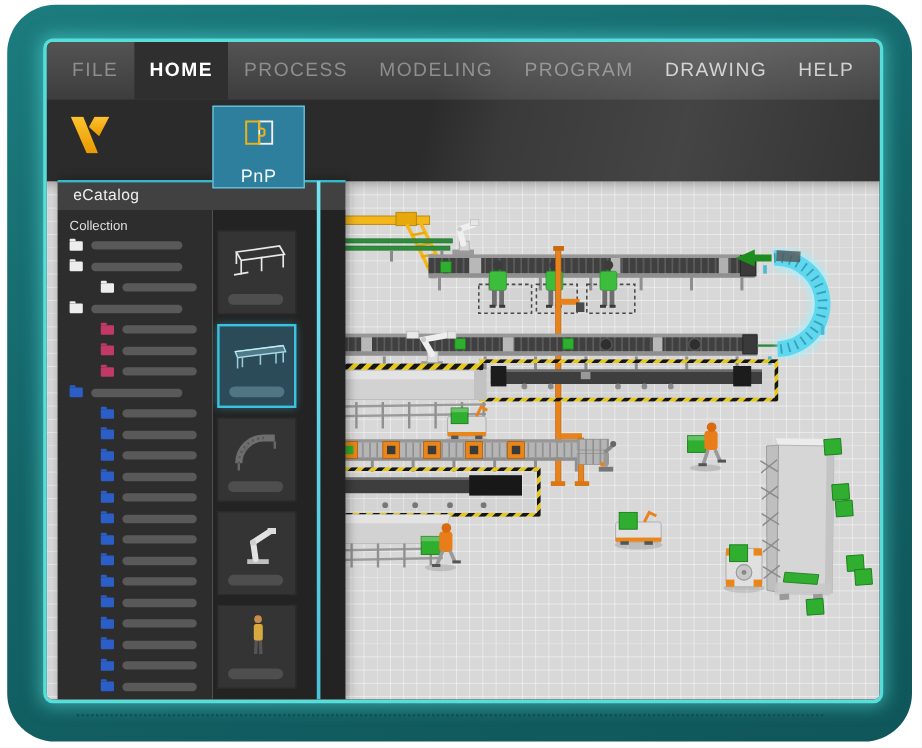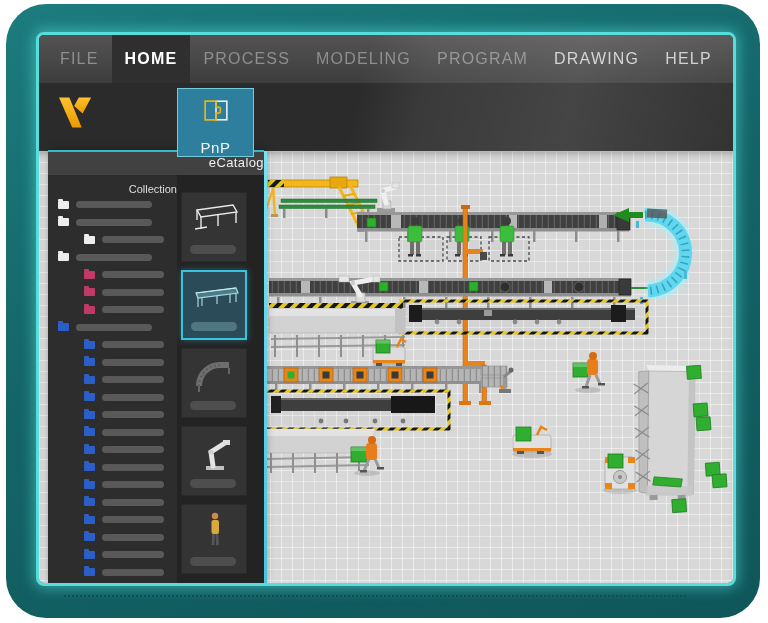--- a/index.html
+++ b/index.html
@@ -37,22 +37,22 @@
       linear-gradient(rgba(255,255,255,.45) 1px,transparent 1px),
       linear-gradient(90deg,rgba(255,255,255,.45) 1px,transparent 1px),
       linear-gradient(rgba(110,110,110,.09) 1px,transparent 1px),
       linear-gradient(90deg,rgba(110,110,110,.09) 1px,transparent 1px);
     background-size:11px 11px,11px 11px,55px 55px,55px 55px;
     box-shadow:inset 0 7px 9px -5px rgba(0,0,0,.3);z-index:1;}
   .scene{position:absolute;left:0;top:0;width:694px;height:432px;}
   .viewport-edge{position:absolute;left:225px;top:116px;bottom:0;width:3px;z-index:21;
     background:linear-gradient(180deg,#74E4F3,#48C4DE);}
 
-  .ecatalog-panel{position:absolute;left:9px;top:115px;width:216px;bottom:0;z-index:20;
-    display:flex;flex-direction:column;box-shadow:2px 0 8px rgba(0,0,0,.35);text-align:right;}
+  .ecatalog-panel{position:absolute;left:9px;top:115px;width:240px;bottom:0;z-index:20;
+    display:flex;flex-direction:column;box-shadow:2px 0 8px rgba(0,0,0,.35);}
   .panel-header{height:25px;background:#414141;border-top:2px solid #35B9C6;color:#EFEFEF;
     font-size:13px;line-height:22px;padding-left:13px;letter-spacing:.4px;flex:0 0 auto;}
   .panel-body{flex:1;display:flex;min-height:0;}
   .tree-col{width:129px;background:#2D2D2D;padding-top:2px;overflow:hidden;}
   .collection-label{font-size:11px;color:#DEDEDE;margin:6px 0 1px 10px;}
   .tree-row{height:17.5px;display:flex;align-items:center;}
   .tree-row.indent-0{padding-left:10px;}
   .tree-row.indent-1{padding-left:36px;}
   .folder-icon{width:11px;height:8px;border-radius:1px;margin-right:7px;position:relative;
     background:currentColor;flex:0 0 auto;}

